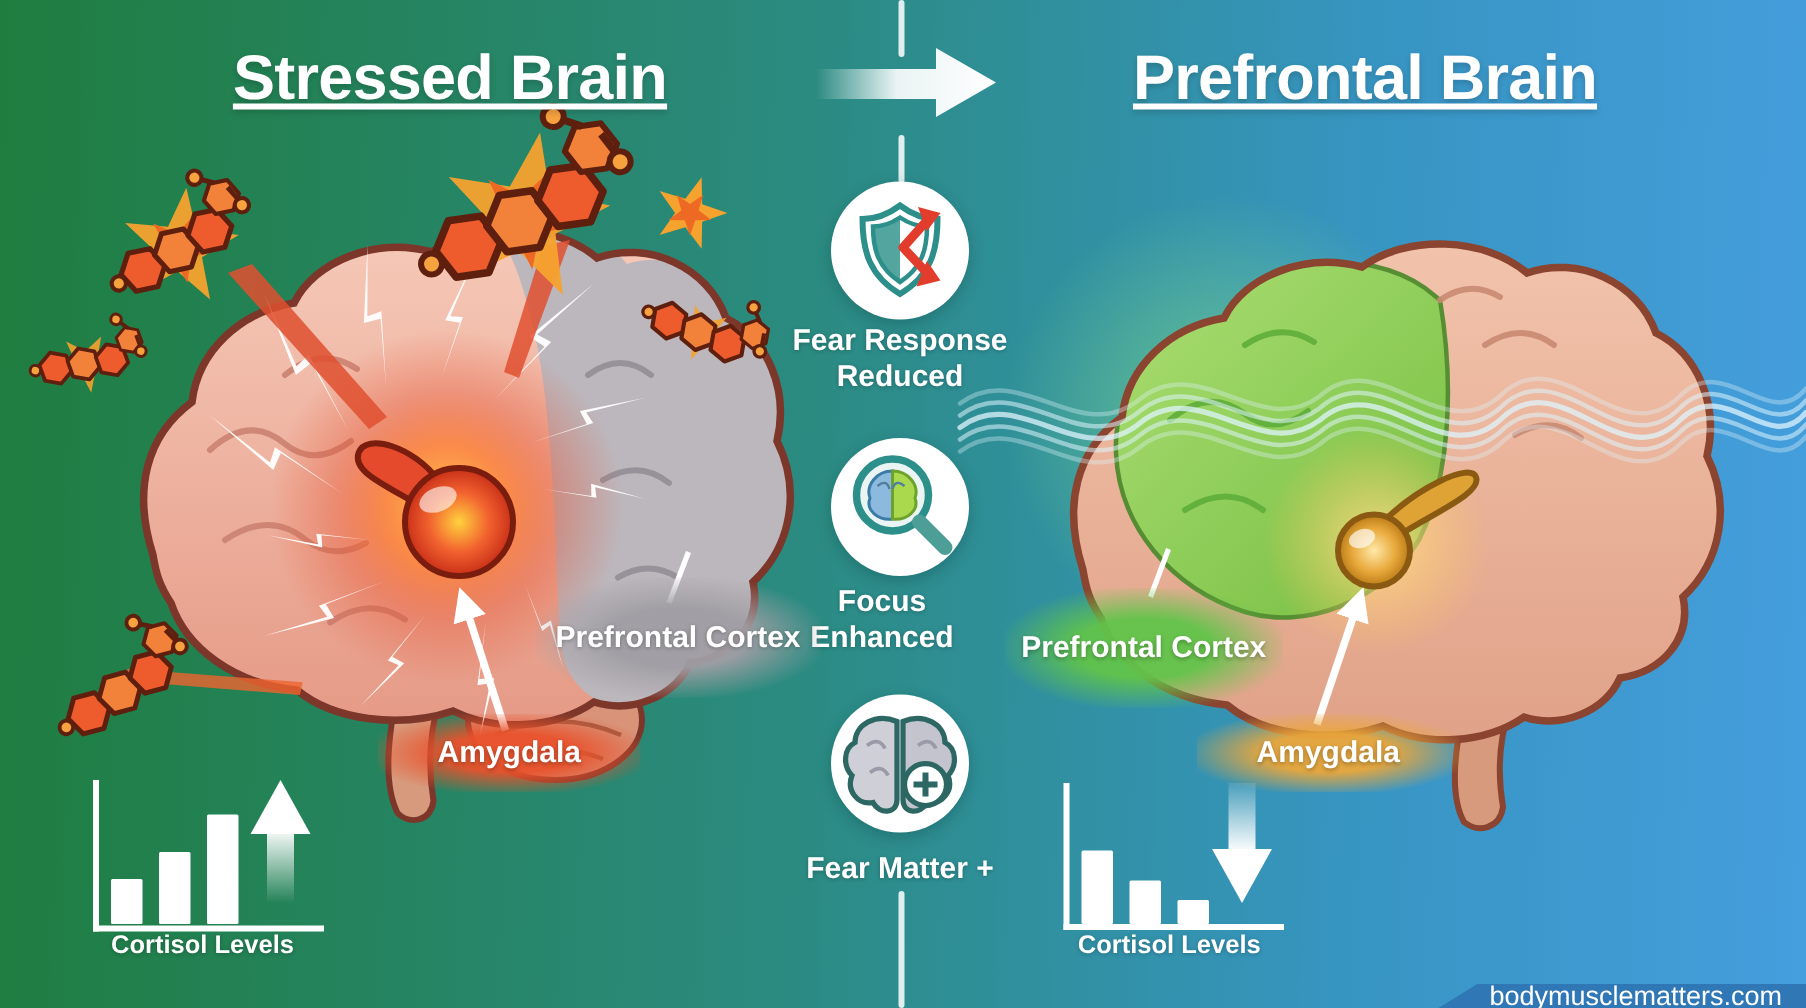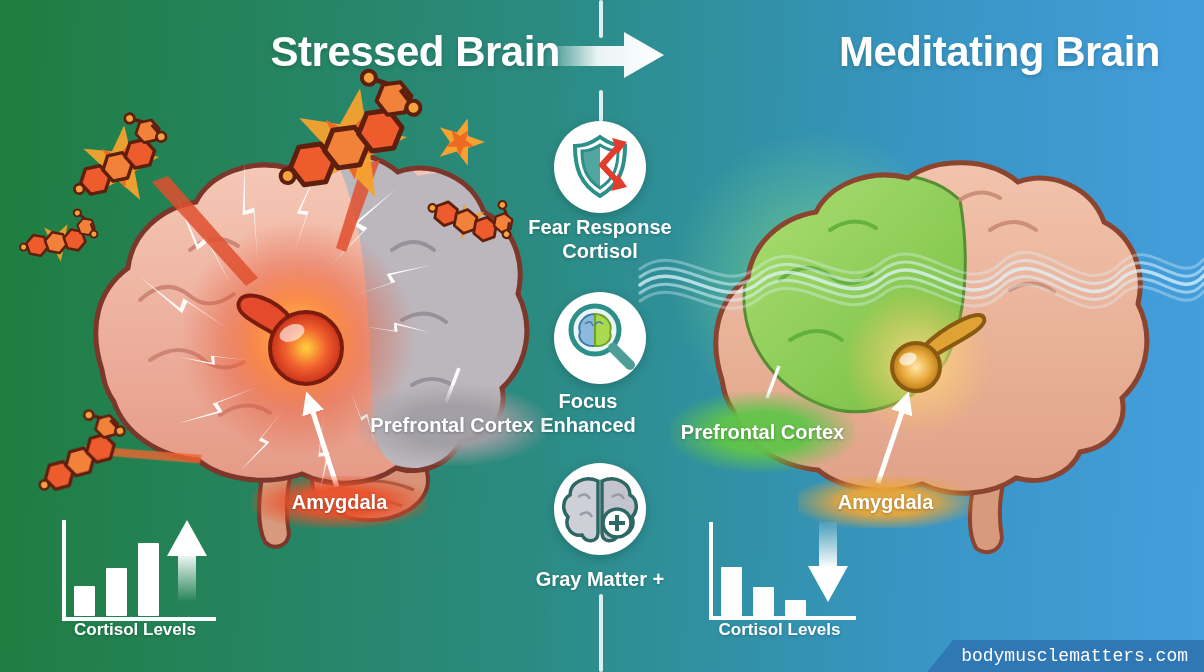--- a/index.html
+++ b/index.html
@@ -2,22 +2,22 @@
 <html><head>
 <meta charset="utf-8">
 <style>
   html,body{margin:0;padding:0;}
   .canvas{
     position:relative;width:1204px;height:672px;overflow:hidden;
     font-family:"Liberation Sans", sans-serif;
     background:linear-gradient(92deg,#1f7d3f 0%,#25845f 22%,#2b8b82 45%,#2f8f98 55%,#3795c2 75%,#459edd 100%);
   }
   .title{
-    position:absolute;top:28px;text-align:right;color:#fff;font-weight:800;
-    font-size:42px;letter-spacing:-.5px;text-shadow:0 2px 4px rgba(0,0,0,.18);
+    position:absolute;top:28px;text-align:center;color:#fff;font-weight:800;
+    font-size:42px;letter-spacing:-.5px;text-shadow:0 2px 4px rgba(0,0,0,.18);text-decoration:underline;
   }
   .title.left{left:40px;width:520px;}
   .title.right{left:660px;width:500px;}
   .divider{position:absolute;left:599px;width:4px;background:rgba(255,255,255,.85);border-radius:2px;}
   .icon-circle{
     position:absolute;left:554px;width:92px;height:92px;border-radius:50%;
     background:#fff;box-shadow:0 3px 10px rgba(0,40,40,.25);
     display:flex;align-items:center;justify-content:center;
   }
   .caption{
@@ -33,24 +33,23 @@
   .badge.green{background:radial-gradient(ellipse at center,rgba(97,196,74,.95) 35%,rgba(97,196,74,0) 75%);}
   .badge.amber{background:radial-gradient(ellipse at center,rgba(235,167,59,.95) 35%,rgba(235,167,59,0) 78%);}
   .chart-plot{position:absolute;border-left:4px solid #fff;border-bottom:4px solid #fff;}
   .bars{position:absolute;display:flex;align-items:flex-end;gap:11px;}
   .bars .bar{width:21px;background:#fff;border-radius:1px;}
   .chart-caption{
     position:absolute;text-align:center;color:#fff;font-weight:800;font-size:17px;
     text-shadow:0 1px 3px rgba(0,0,0,.25);
   }
   .watermark{
-    position:absolute;right:0;bottom:0;height:32px;padding:0 16px 0 34px;
+    position:absolute;right:0;bottom:0;height:16px;padding:0 16px 0 34px;
     background:#2f77b5;display:flex;align-items:center;color:#fff;font-size:18px;
     clip-path:polygon(26px 0,100% 0,100% 100%,0 100%);
-    font-family:Liberation Mono, monospace;
   }
   svg{display:block;overflow:visible;}
   .abs{position:absolute;}
 </style>
 </head>
 <body>
 
 <div class="canvas">
 
   <div class="divider" style="top:0;height:38px;"></div>
@@ -276,23 +275,23 @@
   <div class="icon-circle" style="top:463px;">
     <svg width="92" height="92" viewBox="0 0 92 92">
       <path d="M44,18 C30,12 16,20 16,32 C8,36 8,48 14,54 C10,64 18,74 28,72 C32,80 44,80 44,70 Z" fill="#cfcfd8" stroke="#2c6763" stroke-width="3.5"></path>
       <path d="M48,18 C62,12 76,20 76,32 C84,36 84,48 78,54 C82,64 74,74 64,72 C60,80 48,80 48,70 Z" fill="#c4c4cf" stroke="#2c6763" stroke-width="3.5"></path>
       <path d="M24,34 q8,-6 12,2 M26,52 q8,-6 12,2 M58,34 q8,-6 12,2" fill="none" stroke="#9a9aa8" stroke-width="2.5"></path>
       <circle cx="63" cy="60" r="14" fill="#fff" stroke="#2c6763" stroke-width="3.5"></circle>
       <path d="M63,52 V68 M55,60 H71" stroke="#2c6763" stroke-width="4"></path>
     </svg>
   </div>
 
-  <div class="caption" style="top:216px;">Fear Response Cortisol</div>
+  <div class="caption" style="top:216px;">Fear Response Reduced</div>
   <div class="caption" style="top:390px;width:130px;left:523px;">Focus Enhanced</div>
-  <div class="caption" style="top:568px;">Gray Matter +</div>
+  <div class="caption" style="top:568px;">Fear Matter +</div>
 
   <svg class="abs" style="left:0;top:0;" width="1204" height="672" viewBox="0 0 1204 672" pointer-events="none">
     <defs>
       <marker id="ah" viewBox="0 0 10 10" refX="6" refY="5" markerWidth="4.5" markerHeight="4.5" orient="auto">
         <path d="M0,0 L10,5 L0,10 Z" fill="#fff"></path>
       </marker>
     </defs>
     <line x1="337" y1="487" x2="309" y2="400" stroke="#fff" stroke-width="5" marker-end="url(#ah)"></line>
     <line x1="446" y1="402" x2="459" y2="368" stroke="#fff" stroke-width="3.5"></line>
     <line x1="767" y1="398" x2="779" y2="366" stroke="#fff" stroke-width="3.5"></line>
@@ -334,16 +333,16 @@
       <stop offset="0" stop-color="rgba(255,255,255,.1)"></stop>
           <stop offset="1" stop-color="#fff"></stop>
     </linearGradient>
       </defs>
     <rect x="13" y="2" width="18" height="46" fill="url(#fadeDn)"></rect>
     <polygon points="2,46 42,46 22,82" fill="#fff"></polygon>
   </svg>
   <div class="chart-caption" style="left:702px;top:620px;width:155px;">Cortisol Levels</div>
 
   <div class="title left">Stressed Brain</div>
-  <div class="title right">Meditating Brain</div>
+  <div class="title right">Prefrontal Brain</div>
 
   <div class="watermark">bodymusclematters.com</div>
 </div>
 
 </body></html>

